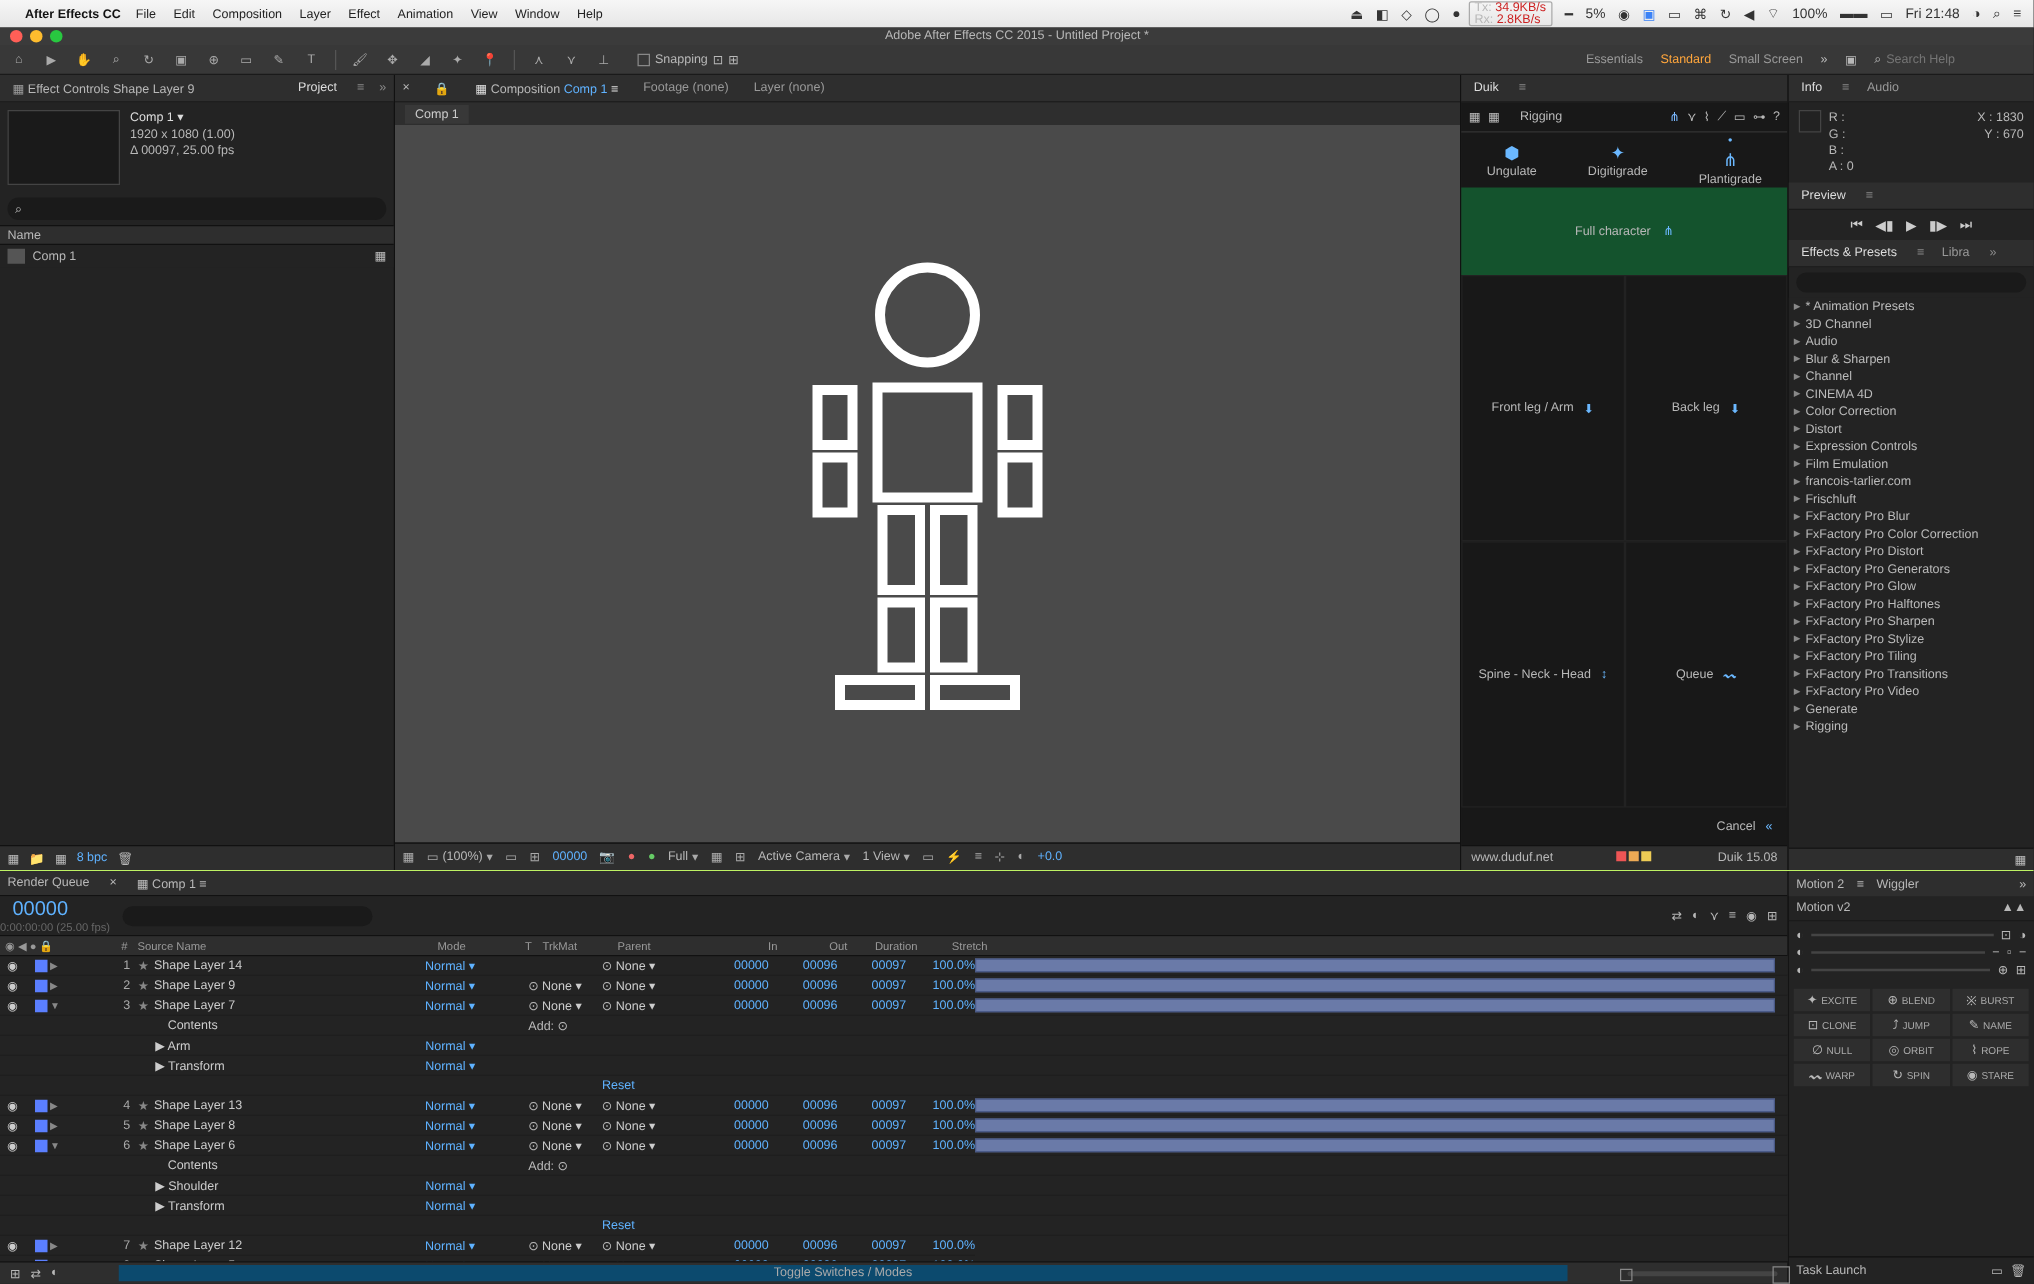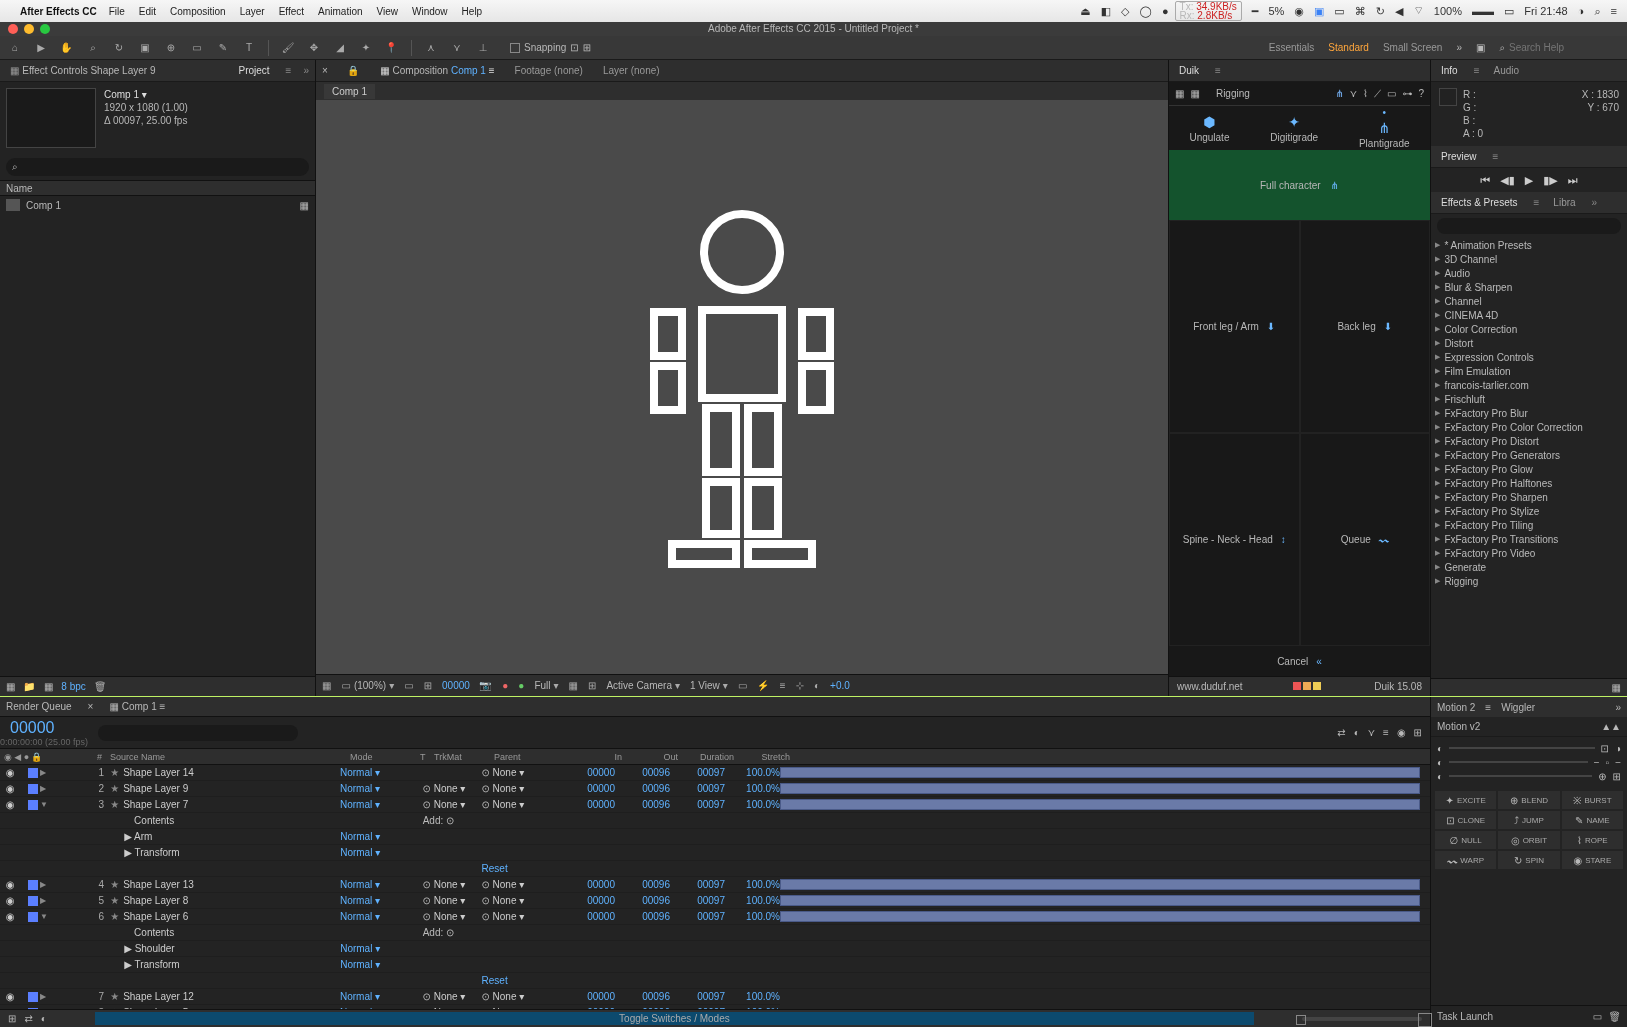--- a/index.html
+++ b/index.html
@@ -70,21 +70,21 @@
 .duik-body { flex:1; background:#181818; display:flex; flex-direction:column;}
 .duik-top { height:24px; display:flex; align-items:center; padding:0 6px; gap:6px; border-bottom:1px solid #333;}
 .duik-top .rig { margin-left:10px; color:#bbb;}
 .duik-top .icos { margin-left:auto; display:flex; gap:6px;}
 .duik-modes { height:44px; display:flex; justify-content:space-around; align-items:center;}
 .duik-mode { display:flex; flex-direction:column; align-items:center; gap:2px; font-size:9px; color:#bbb;}
 .duik-mode .m-ico { font-size:14px;}
 .duik-full { height:70px; background:#14532d; display:flex; align-items:center; justify-content:center; gap:10px; color:#bbb;}
 .duik-grid { flex:1; display:grid; grid-template-columns:1fr 1fr; grid-template-rows:1fr 1fr; }
 .duik-cell { display:flex; align-items:center; justify-content:center; gap:8px; border:1px solid #222; color:#bbb; font-size:10px;}
-.duik-cancel { height:30px; display:flex; align-items:center; justify-content:center; padding:0 12px; gap:8px;}
+.duik-cancel { height:30px; display:flex; align-items:center; justify-content:flex-end; padding:0 12px; gap:8px;}
 .duik-foot { height:20px; background:#2e2e2e; display:flex; align-items:center; padding:0 8px; justify-content:space-between; border-top:1px solid #111;}
 .duik-foot .dots span { width:8px; height:8px; display:inline-block; margin-right:2px;}
 
 .info-body { padding:6px 8px; font-size:10px; line-height:13px; display:flex; justify-content:space-between;}
 .info-body .sw { width:18px; height:18px; background:#222; border:1px solid #444;}
 .preview-ctrls { height:24px; display:flex; align-items:center; justify-content:center; gap:10px;}
 .preview-ctrls span { color:#ccc; font-size:11px;}
 .ep-search { margin:4px 6px; height:16px; background:#1a1a1a; border-radius:8px;}
 .ep-list { flex:1; overflow:auto; background:#232323;}
 .ep-item { height:14px; display:flex; align-items:center; padding:0 4px; gap:4px; color:#bbb;}

